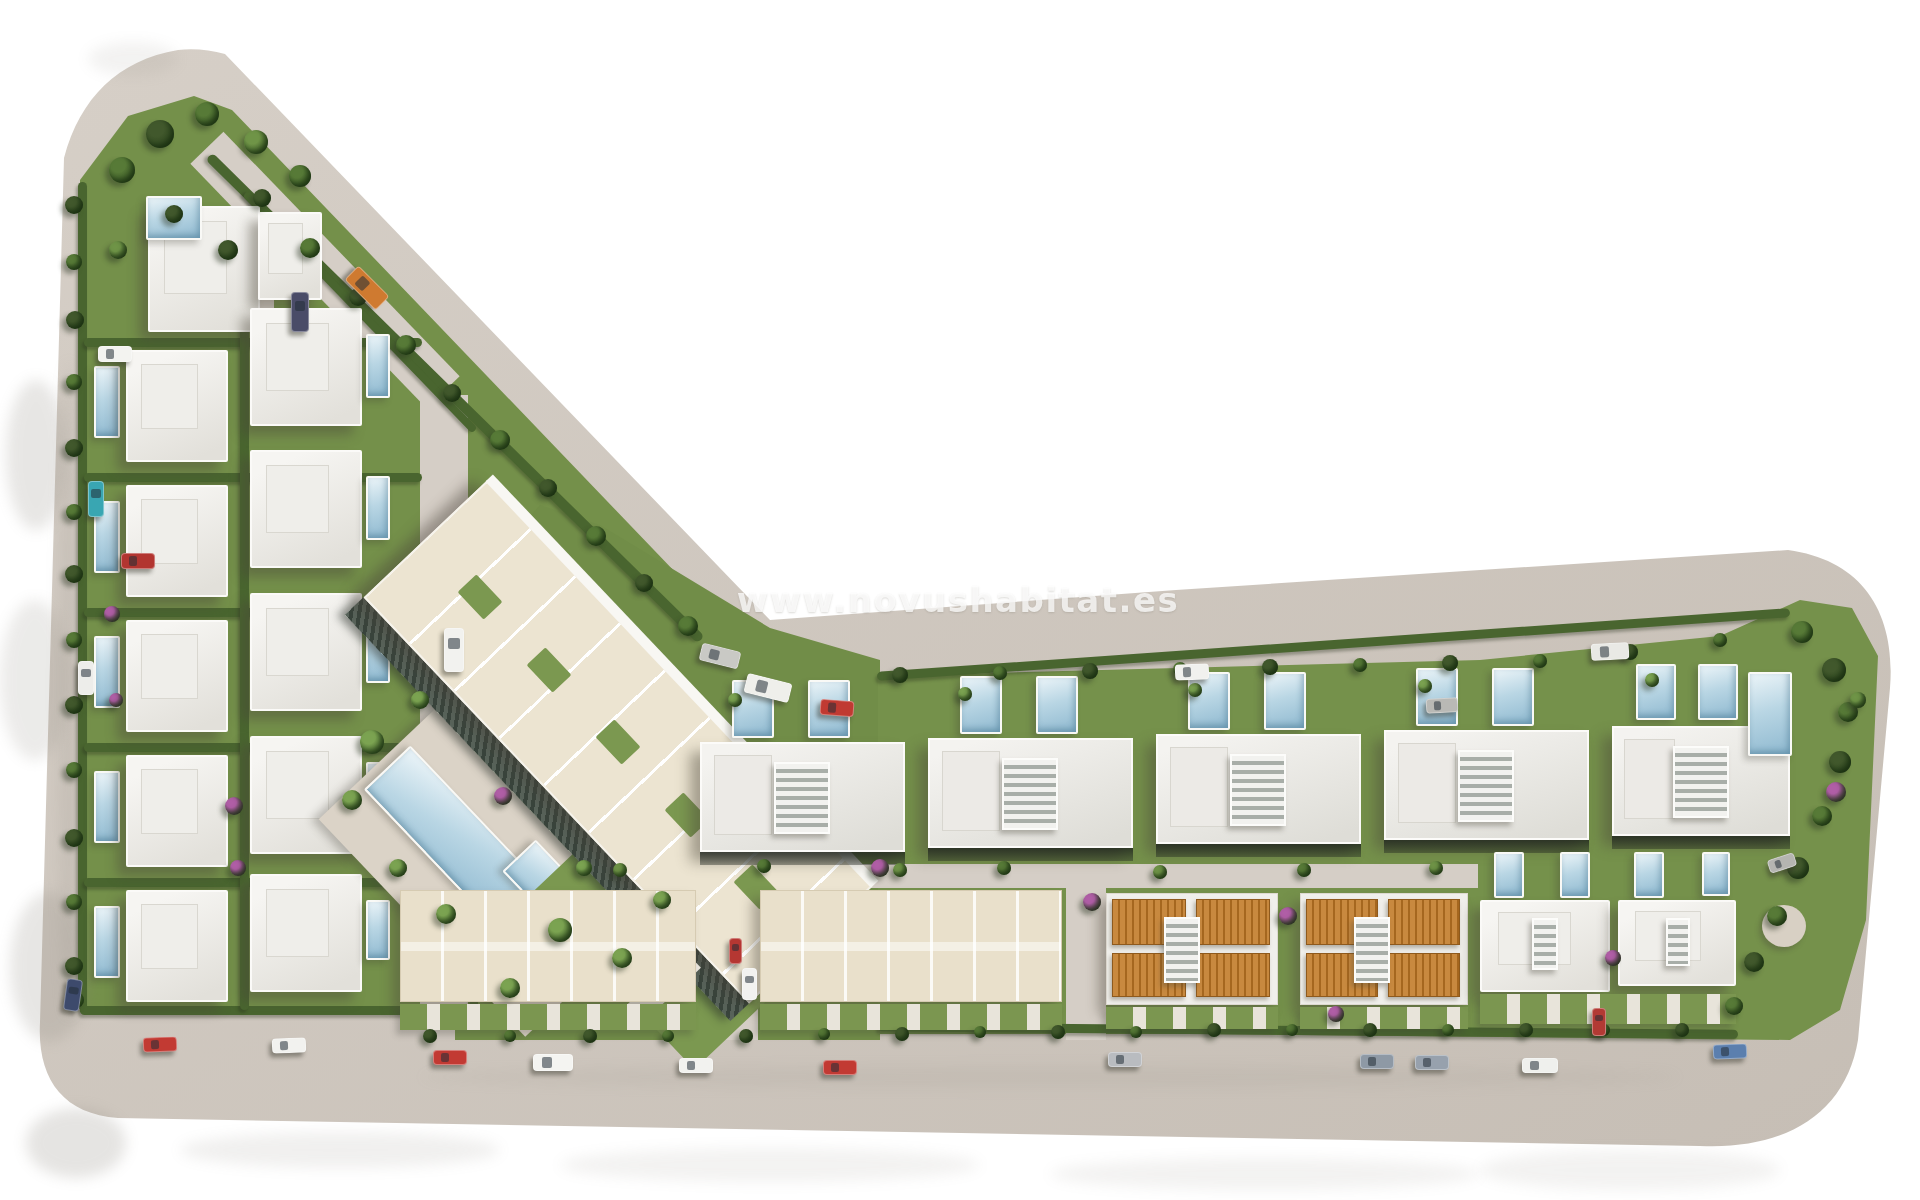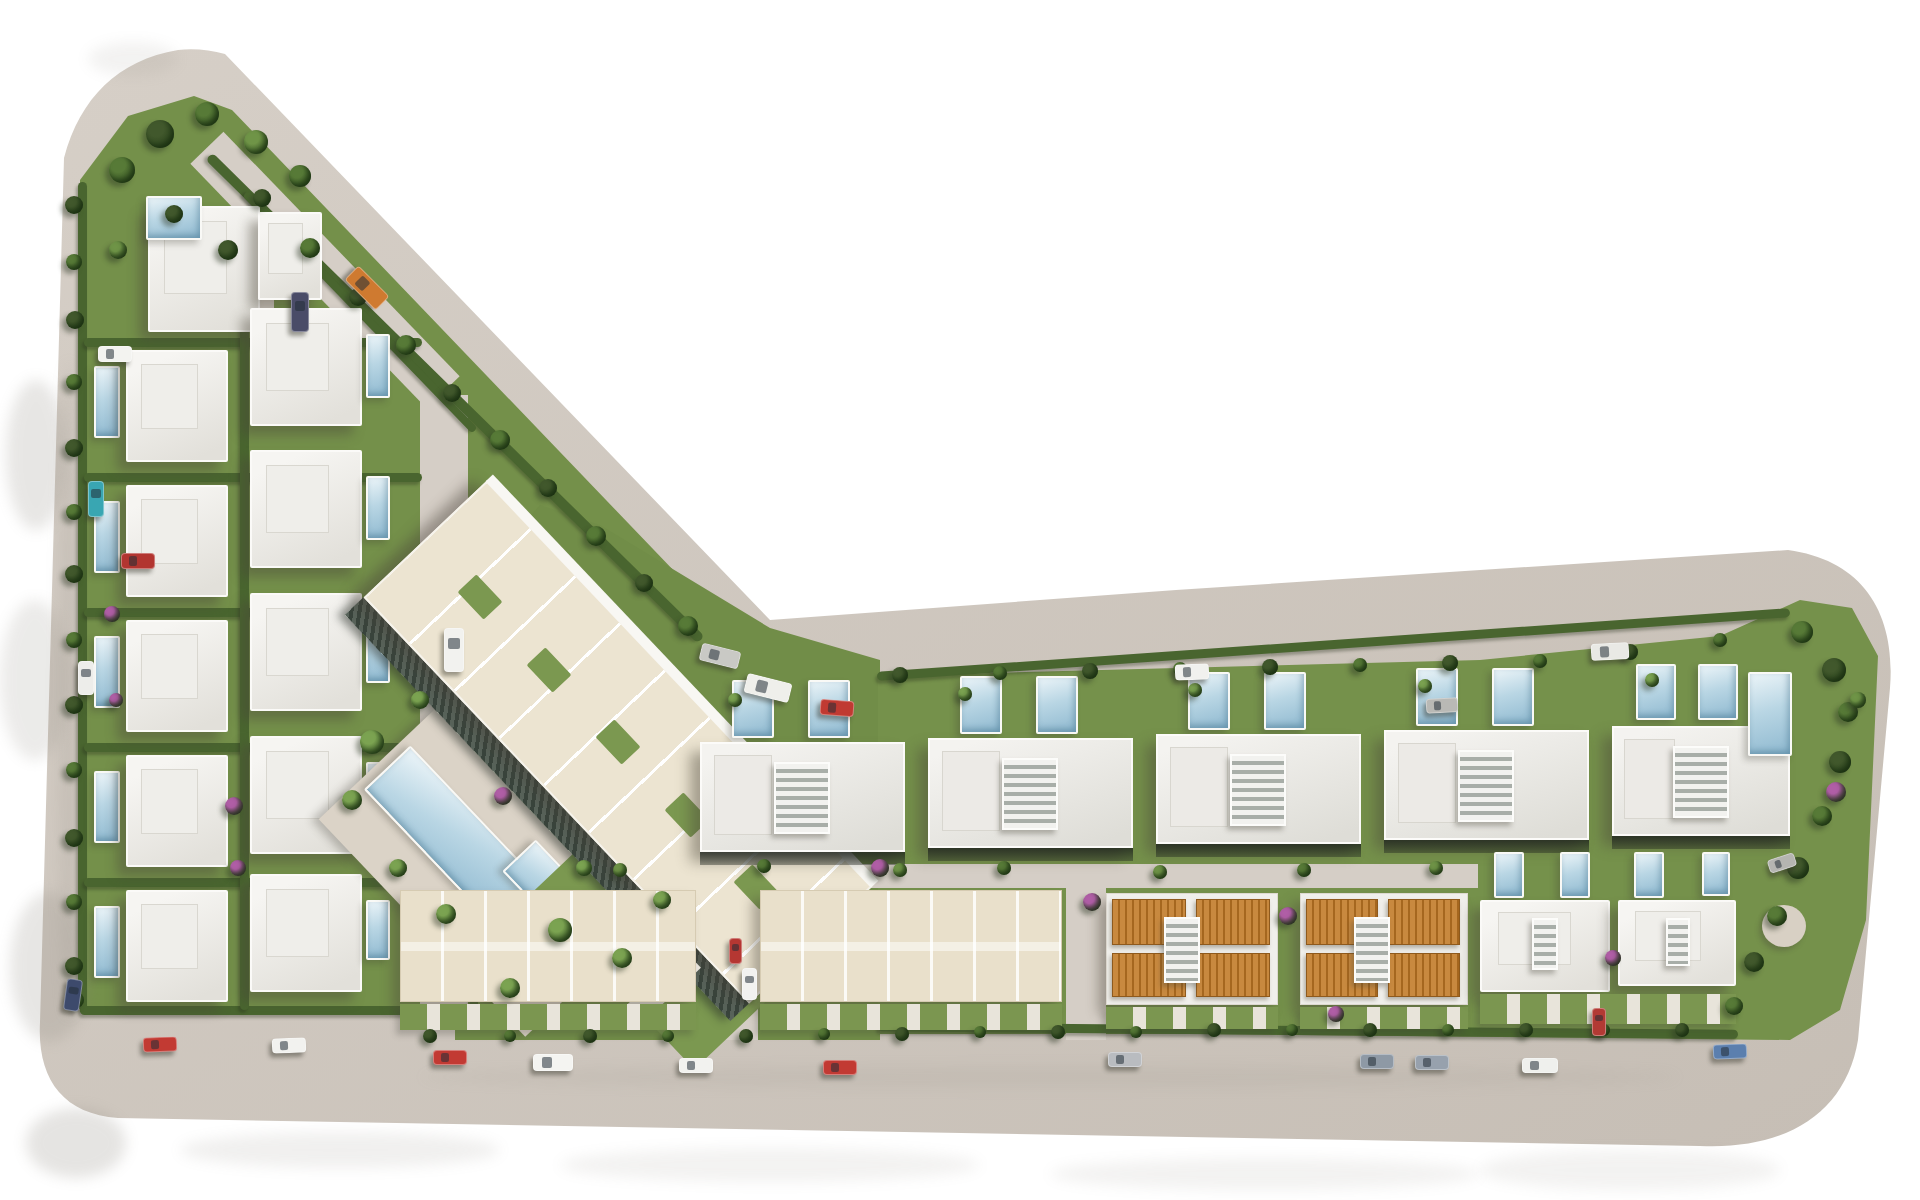--- a/index.html
+++ b/index.html
@@ -314,13 +314,14 @@
       <div class="it car" style="left: 1108px; top: 1052px; width: 34px; height: 15px; background: rgb(185, 188, 192);"></div>
       <div class="it car" style="left: 1360px; top: 1054px; width: 34px; height: 15px; background: rgb(142, 153, 165);"></div>
       <div class="it car" style="left: 1415px; top: 1055px; width: 34px; height: 15px; background: rgb(151, 161, 173);"></div>
       <div class="it car" style="left: 1522px; top: 1058px; width: 36px; height: 15px; background: rgb(239, 240, 237);"></div>
       <div class="it car" style="left: 1713px; top: 1044px; width: 34px; height: 15px; background: rgb(91, 127, 174); transform: rotate(-2deg);"></div>
       <div class="it car v" style="left: 742px; top: 968px; width: 15px; height: 32px; background: rgb(242, 242, 240);"></div>
       <div class="it car v" style="left: 729px; top: 938px; width: 13px; height: 26px; background: rgb(181, 55, 50);"></div>
       <div class="it car v" style="left: 1592px; top: 1008px; width: 14px; height: 28px; background: rgb(178, 58, 52);"></div>
       <div class="it car" style="left: 1768px; top: 856px; width: 28px; height: 14px; background: rgb(181, 181, 177); transform: rotate(-18deg);"></div>
     </div>
+  <div class="watermark">www.novushabitat.es</div>
 </div>
 
 </body></html>

